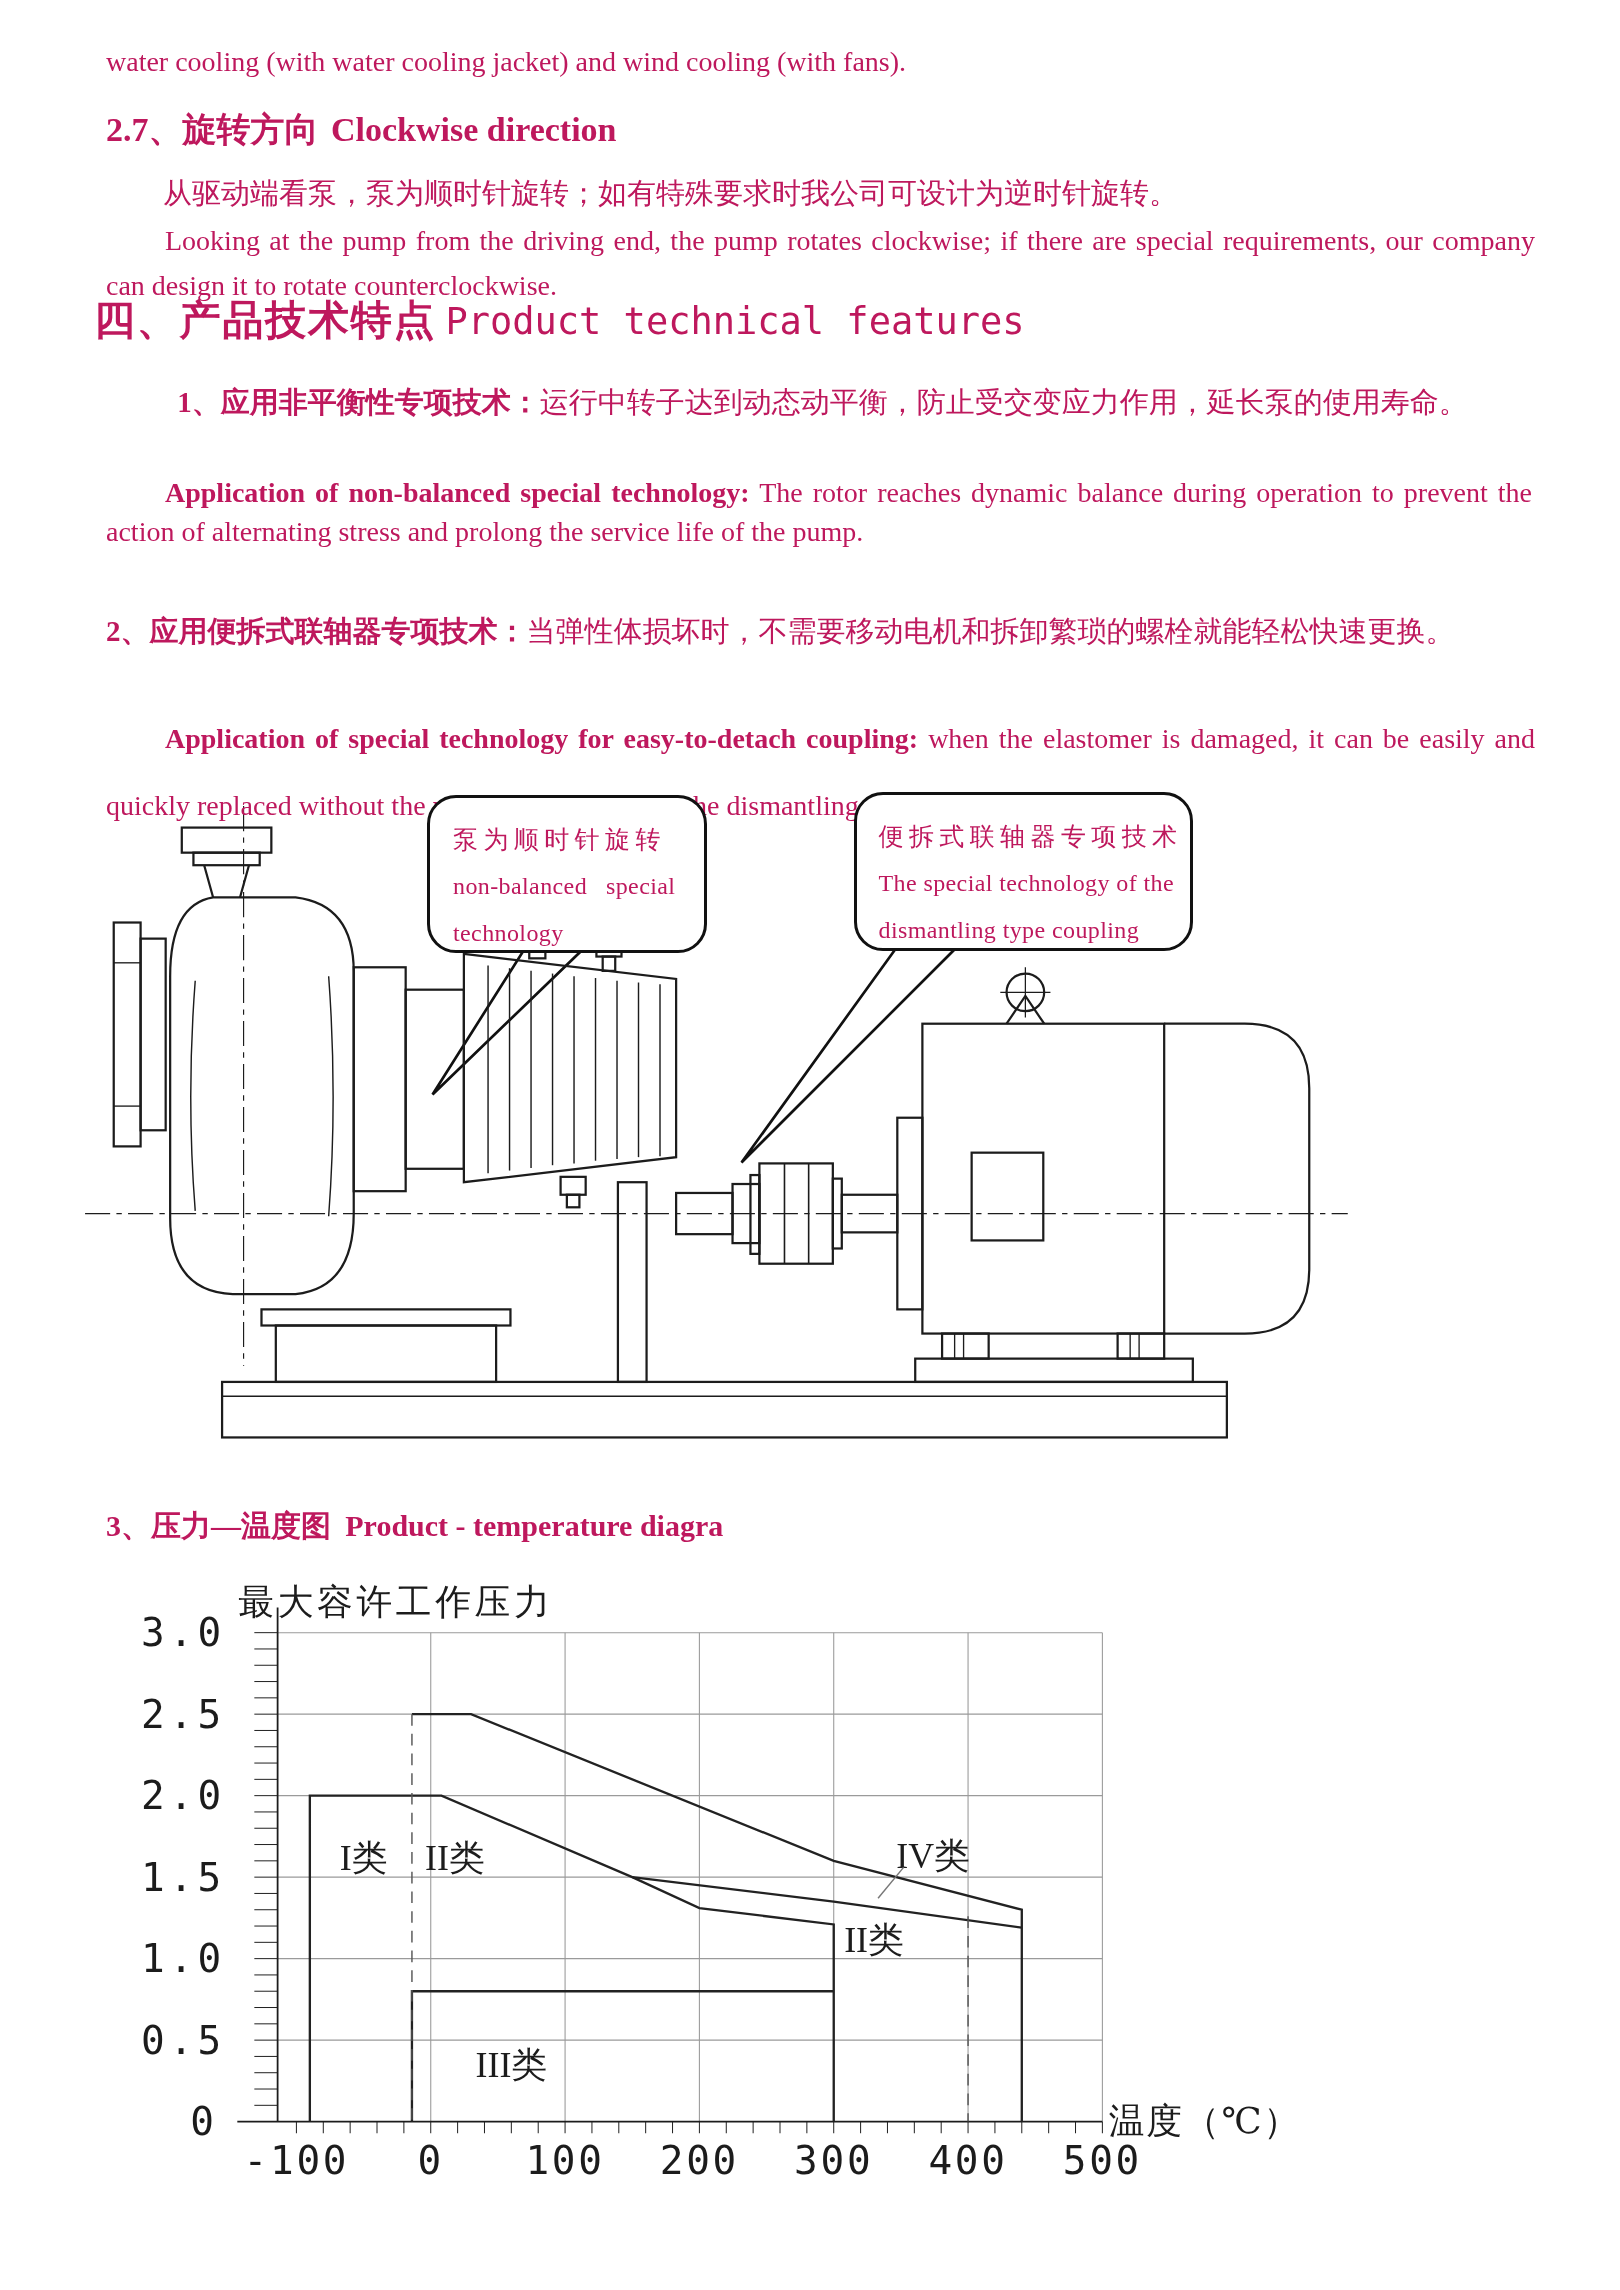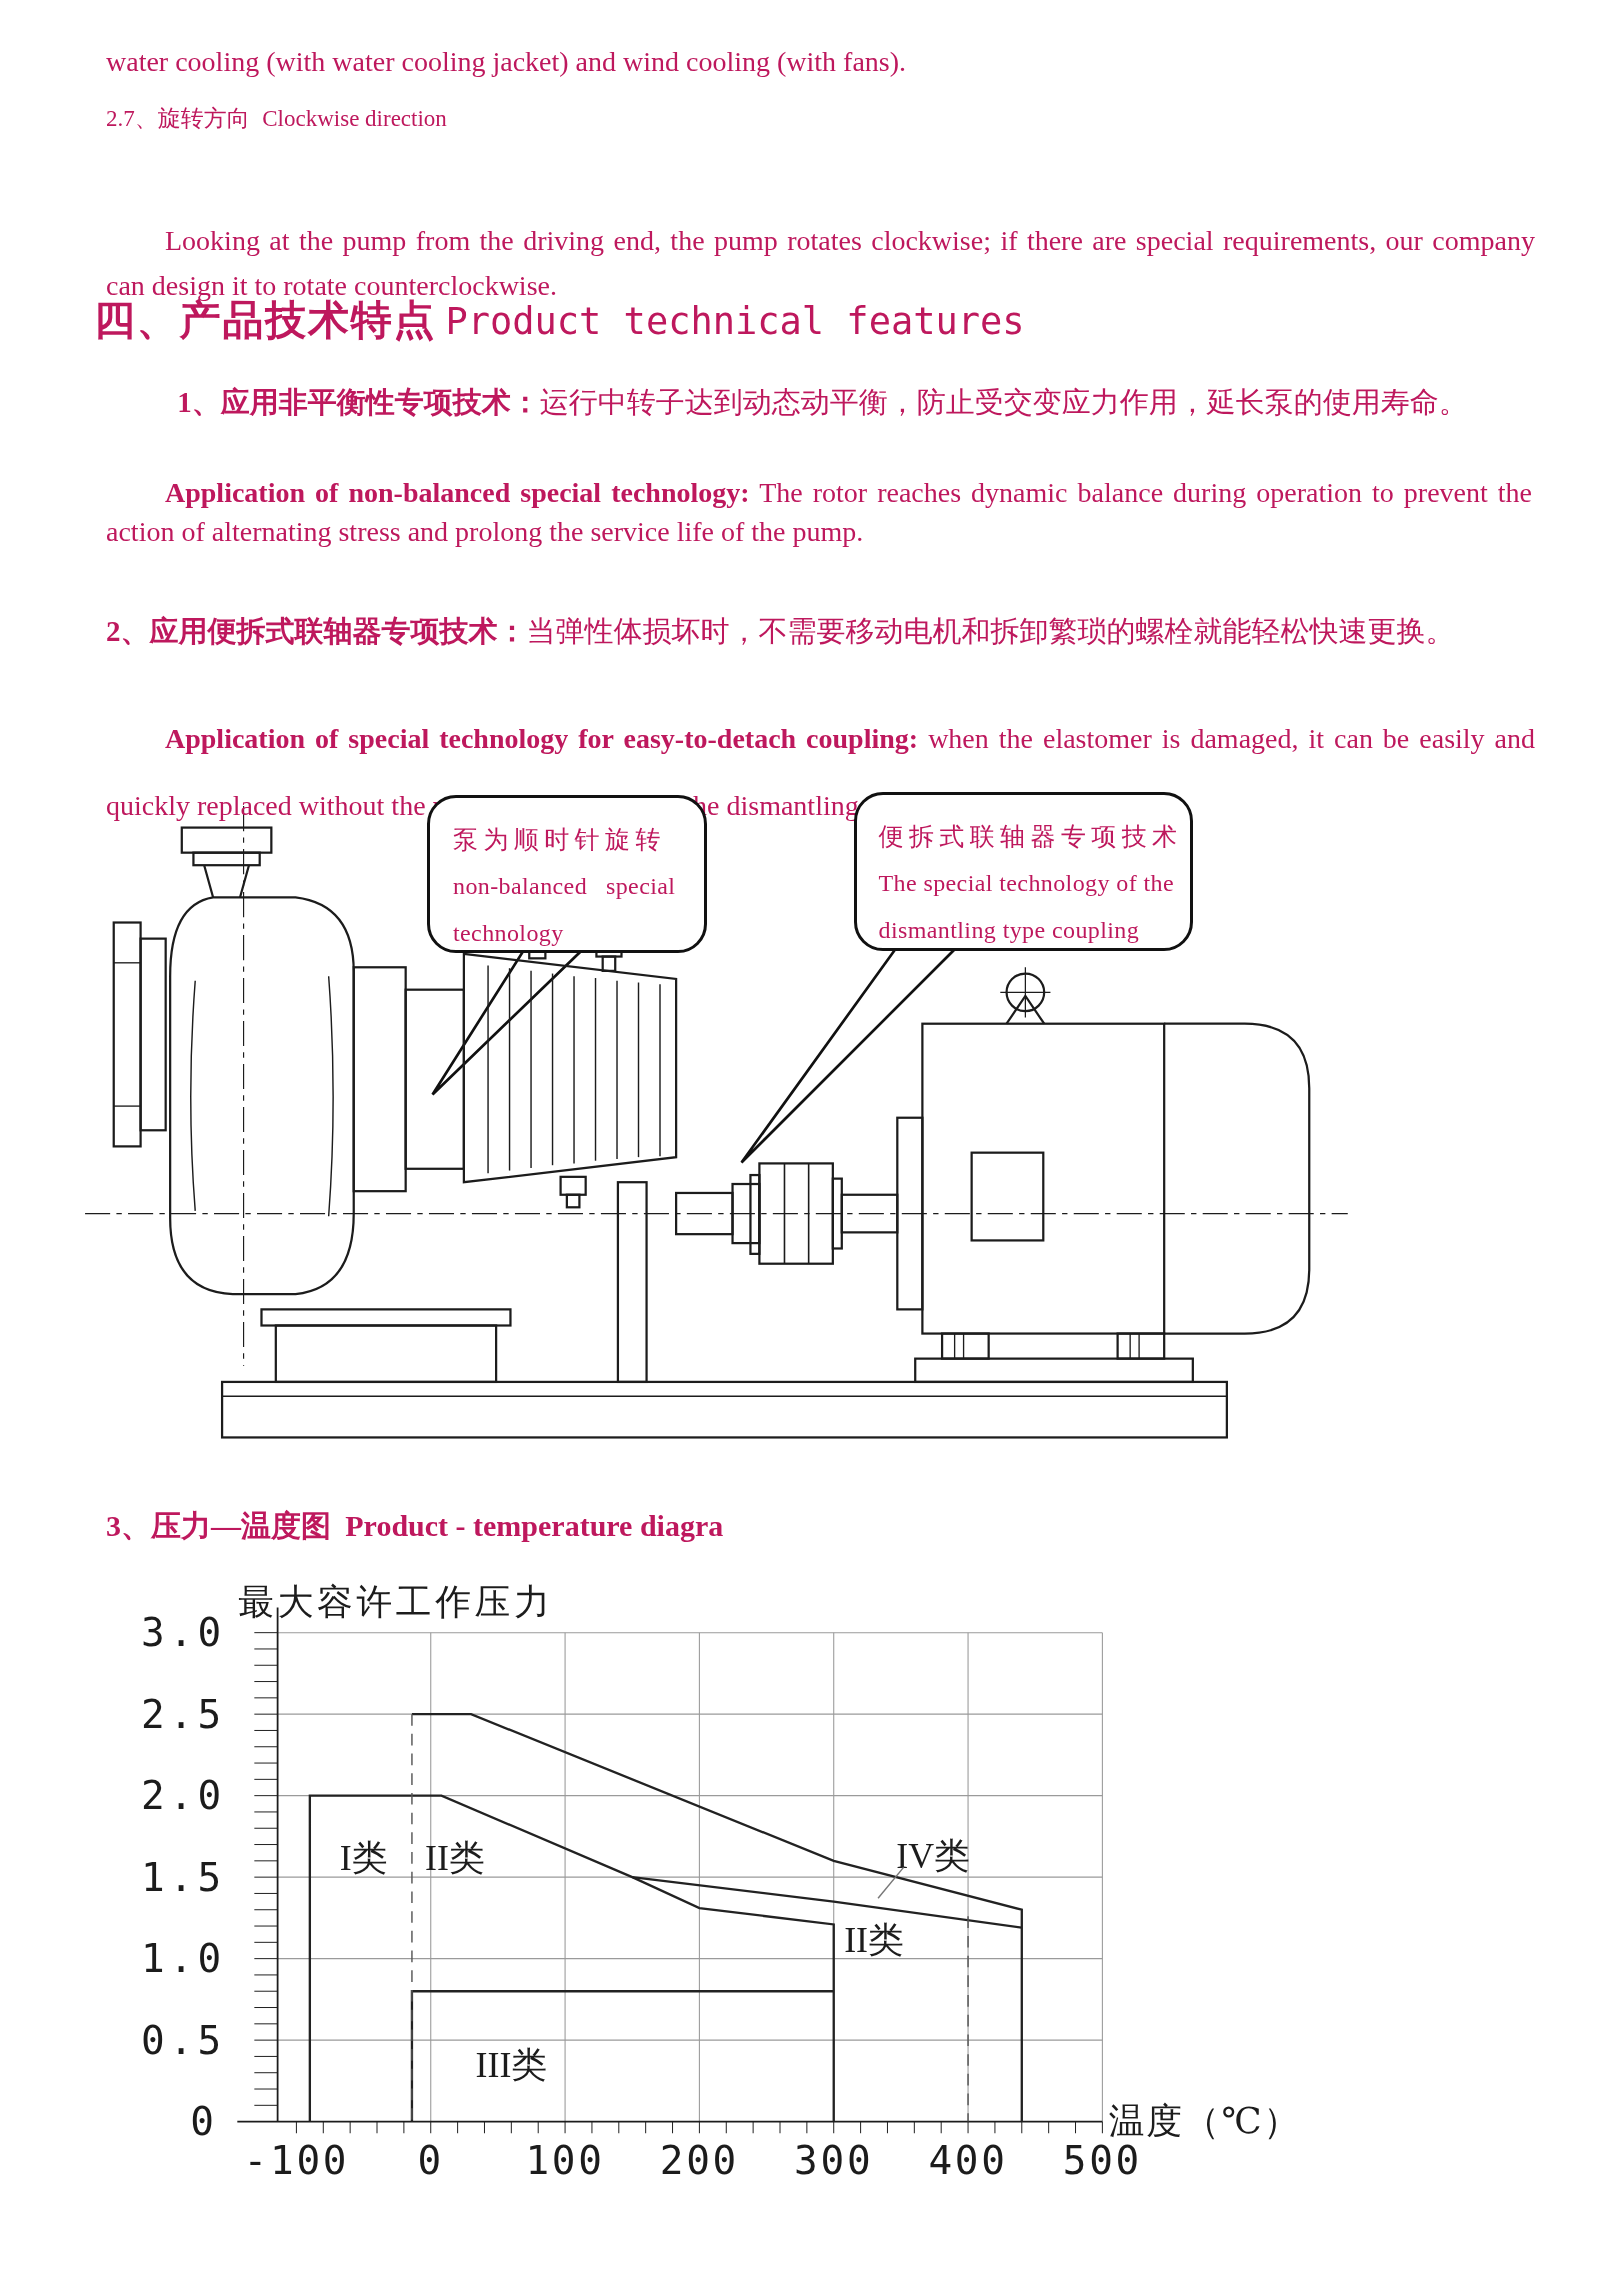--- a/index.html
+++ b/index.html
@@ -10,21 +10,21 @@
     font-family:"Liberation Serif","DejaVu Serif",serif;
     color:#be185d;
     overflow:hidden;
   }
   .abs{position:absolute;}
   .txt{position:absolute;left:106px;width:1433px;font-size:28px;line-height:45px;z-index:3;}
   .zh{font-size:29px;}
   .justify{text-align:justify;text-justify:inter-word;}
   .indent64{text-indent:57px;}
   .indent66{text-indent:59px;}
-  .h27{font-size:23px;font-weight:normal;}
+  .h27{font-size:34px;font-weight:bold;}
   .h27 .en{margin-left:12.5px;}
   .h4-zh{font-size:41px;font-weight:bold;letter-spacing:1.8px;}
   .h4-en{font-family:"DejaVu Sans Mono","Liberation Mono",monospace;font-size:37px;font-weight:500;margin-left:9px;}
   .h3{font-size:30px;font-weight:bold;}
   .h3 .en{margin-left:14.3px;}
   .figure-svg{position:absolute;left:0;top:0;z-index:1;}
   .callout{
     position:absolute;z-index:4;background:#ffffff;
     border:3.1px solid #111;border-radius:29px;
     box-sizing:border-box;
@@ -38,20 +38,21 @@
 </style>
 </head>
 <body>
 
 <div class="page">
 
   <p class="txt" style="top:10.7px;">water cooling (with water cooling jacket) and wind cooling (with fans).</p>
 
   <p class="txt h27" style="top:73px;"><span>2.7、旋转方向</span><span class="en">Clockwise direction</span></p>
 
+  <p class="txt zh indent64" style="top:142px;">从驱动端看泵，泵为顺时针旋转；如有特殊要求时我公司可设计为逆时针旋转。</p>
 
   <p class="txt justify indent66" style="top:190px;width:1429px;">Looking at the pump from the driving end, the pump rotates clockwise; if there are special requirements, our company can design it to rotate counterclockwise.</p>
 
   <p class="abs" style="left:94px;top:279px;z-index:3;"><span class="h4-zh">四、产品技术特点</span><span class="h4-en">Product technical features</span></p>
 
   <p class="txt zh" style="top:344px;line-height:59px;text-align:center;"><b>1、应用非平衡性专项技术：</b><span>运行中转子达到动态动平衡，防止受交变应力作用，延长泵的使用寿命。</span></p>
 
   <p class="txt justify indent66" style="top:445px;width:1426px;line-height:39px;"><b>Application of non-balanced special technology:</b><span> The rotor reaches dynamic balance during operation to prevent the action of alternating stress and prolong the service life of the pump.</span></p>
 
   <p class="txt zh" style="top:579px;line-height:47px;"><b>2、应用便拆式联轴器专项技术：</b><span>当弹性体损坏时，不需要移动电机和拆卸繁琐的螺栓就能轻松快速更换。</span></p>

